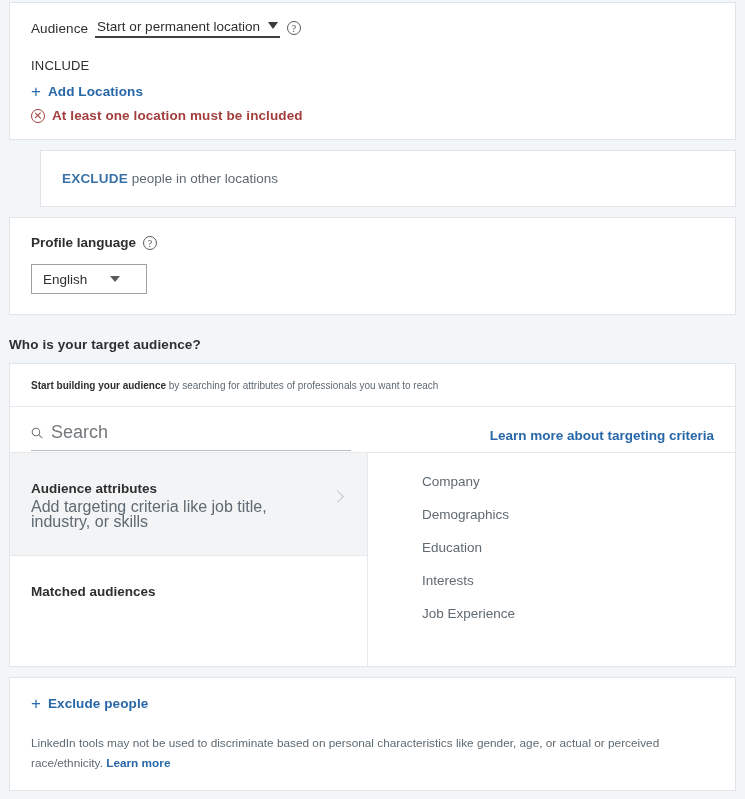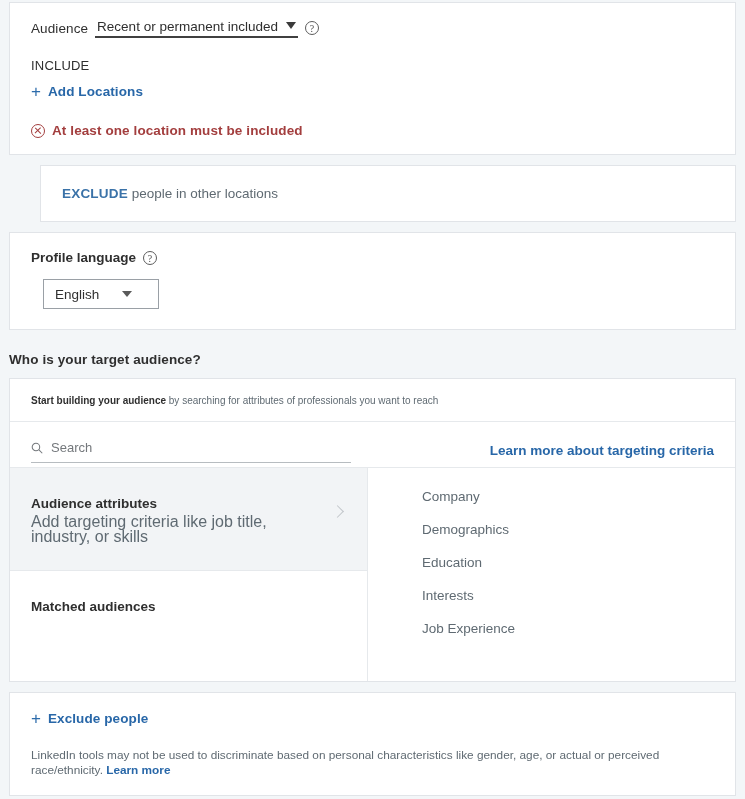--- a/index.html
+++ b/index.html
@@ -106,21 +106,21 @@
     color: #2867a8;
     font-size: 13.5px;
     font-weight: bold;
     letter-spacing: .1px;
   }
 
   .error-row {
     display: flex;
     align-items: flex-end;
     gap: 7px;
-    margin-top: 24px;
+    margin-top: 9px;
   }
   .error-icon {
     position: relative;
     width: 14px; height: 14px;
     border: 1.4px solid #a33e3e;
     border-radius: 50%;
     box-sizing: border-box;
     flex: none;
   }
   .error-icon::before, .error-icon::after {
@@ -174,21 +174,20 @@
     width: 116px;
     height: 30px;
     border: 1px solid #9aa0a6;
     box-sizing: border-box;
     display: flex;
     align-items: center;
     justify-content: space-between;
     padding: 0 26px 0 11px;
     cursor: pointer;
     background: #fff;
-    margin-left: 12px;
   }
   .select-box-value {
     font-size: 13.5px;
     color: #2f2f2f;
   }
   .caret-down-sm {
     width: 0; height: 0;
     border-left: 5px solid transparent;
     border-right: 5px solid transparent;
     border-top: 6.5px solid #5a5a5a;
@@ -230,21 +229,21 @@
     border-bottom: 1px solid #b7bcc0;
     padding-bottom: 7px;
     cursor: text;
   }
   .search-icon {
     width: 12px; height: 12px;
     flex: none;
     display: block;
   }
   .search-placeholder {
-    font-size: 13px;
+    font-size: 18px;
     color: #74787c;
   }
   .search-link {
     color: #2867a8;
     font-size: 13.5px;
     font-weight: bold;
     cursor: pointer;
     padding-bottom: 2px;
   }
 
@@ -308,38 +307,38 @@
 
   
   #exclude-people-card {
     margin-top: 10px;
     padding: 18px 21px 17px 21px;
   }
   .disclaimer {
     margin-top: 22px;
     font-size: 11.8px;
     color: #5f6a72;
-    line-height: 15px;
+    line-height: 20px;
   }
   .disclaimer .inline-link {
     color: #2867a8;
     font-weight: bold;
     cursor: pointer;
   }
 </style>
 </head>
 <body>
 
 <div class="page">
 
   <div class="card" id="locations-card">
     <div class="loc-row">
       <span class="loc-label">Audience</span>
       <span class="loc-select">
-        <span class="loc-select-value">Recent or permanent included</span>
+        <span class="loc-select-value">Start or permanent location</span>
         <span class="caret-down"></span>
       </span>
       <span class="help-icon">?</span>
     </div>
 
     <div class="include-label">INCLUDE</div>
 
     <div class="link-row">
       <span class="plus-glyph">+</span>
       <span class="blue-link">Add Locations</span>

